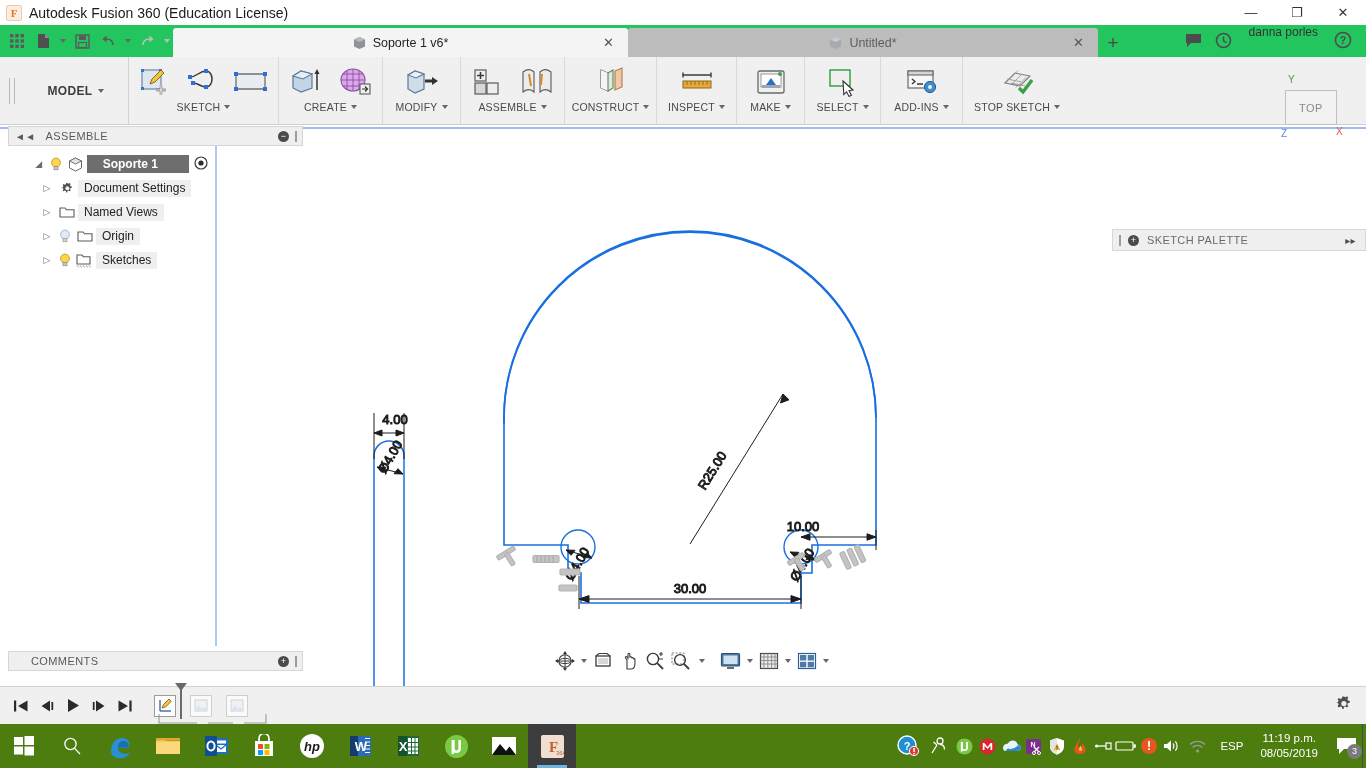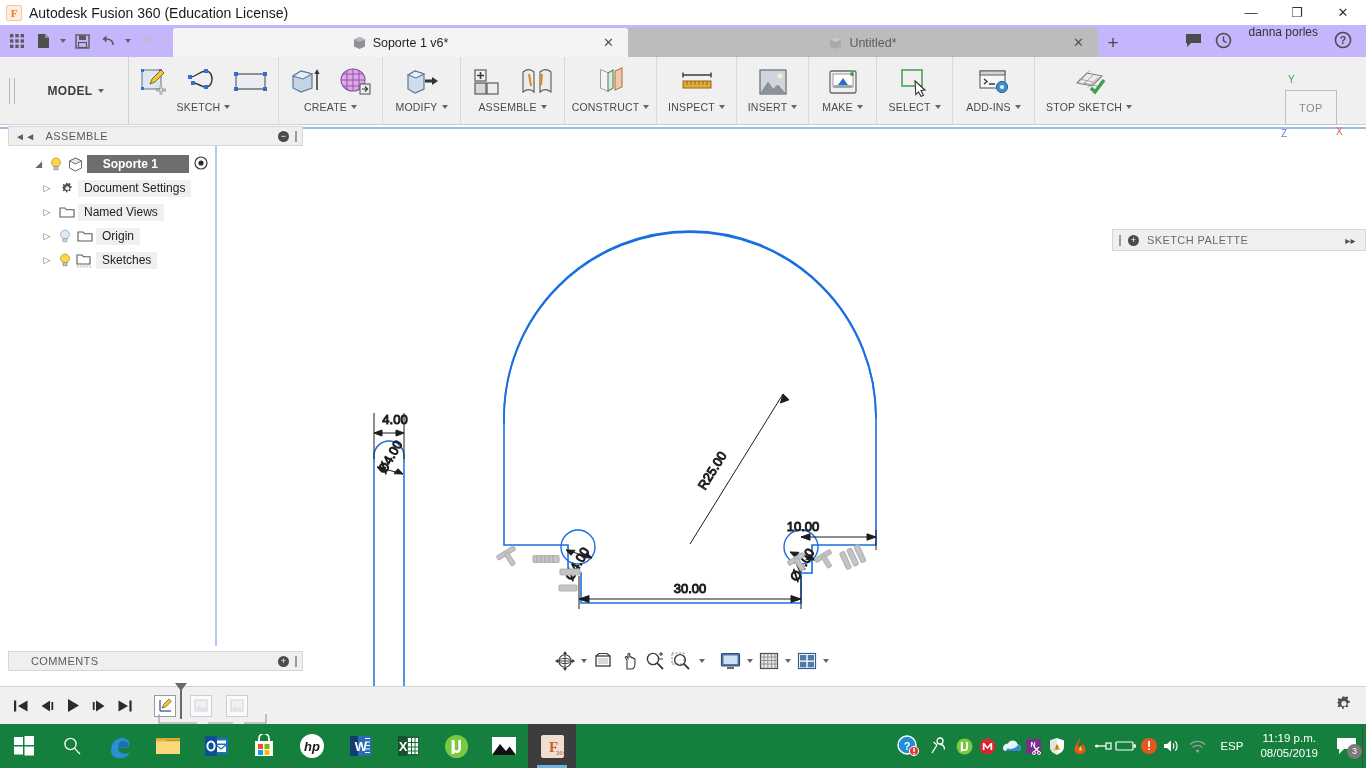--- a/index.html
+++ b/index.html
@@ -25,21 +25,21 @@
     font-family:"Liberation Serif", serif;
   }
   .titlebar .app-title{ font-size:14px; color:#1a1a1a; }
   .winbtns{ position:absolute; right:0; top:0; height:25px; display:flex; }
   .winbtn{ width:46px;height:25px;display:flex;align-items:center;justify-content:center;
            font-size:13px;color:#333;}
 
   
   .tabbar{
     position:absolute; top:25px; left:0; width:1366px; height:32px;
-    background:#c4b5fd;
+    background:#22c55e;
     display:flex; align-items:flex-end;
   }
   .qat{ display:flex; align-items:center; height:32px; padding-left:4px; }
   .qat .qbtn{ width:26px;height:26px;display:flex;align-items:center;justify-content:center;
               color:#555; position:relative;}
   .qat .qbtn.caret{ width:13px; }
   .caret-dn{ width:0;height:0;border-left:3.5px solid transparent;border-right:3.5px solid transparent;
              border-top:4px solid #666; }
   .tabs{ display:flex; align-items:flex-end; height:32px; flex:1 1 auto;}
   .tab{
@@ -144,21 +144,21 @@
     display:flex;align-items:center;
   }
   .tl-btn{ width:26px;height:26px;display:flex;align-items:center;justify-content:center;color:#2b2b2b;}
   .tl-feat{ width:22px;height:22px;border:1px solid #9a9a9a;background:#fff;
             display:flex;align-items:center;justify-content:center;}
   .tl-feat.ghost{ border-color:#cfcfcf; background:#fafafa; }
   .settings-gear{ position:absolute; right:12px; top:7px; }
 
   
   .taskbar{
-    position:absolute;top:724px;left:0;width:1366px;height:44px;background:#15803d;
+    position:absolute;top:724px;left:0;width:1366px;height:44px;background:#4d7c0f;
     display:flex;align-items:center;
   }
   .tb-item{ width:48px;height:44px;display:flex;align-items:center;justify-content:center;position:relative;}
   .tb-item.active{ background:#3d3d3d; }
   .tb-underline{ position:absolute;bottom:0;left:9px;width:30px;height:3px;background:#6fb3e0;}
   .tray{ position:absolute;right:0;top:0;height:44px;display:flex;align-items:center;}
   .tray .ticon{ width:23px;height:44px;display:flex;align-items:center;justify-content:center;}
   .tray .lang{ color:#fff;font-size:11.5px;padding:0 9px;}
   .clock{ color:#fff;font-size:11.5px;text-align:center;line-height:15px;padding:0 8px;}
   .notif{ width:40px;height:44px;display:flex;align-items:center;justify-content:center;position:relative;}
@@ -442,38 +442,20 @@
             </svg>
           </div>
         </div>
       </div>
       <div class="plabel">
         <span>INSPECT</span>
         <span class="caret-dn"></span>
       </div>
     </div>
 
-    <div class="panel" style="width:72px;">
-      <div class="row" style="justify-content:center;">
-        <div class="cmd">
-          <div class="glyph">
-            <svg width="32" height="30" viewBox="0 0 32 30">
-              <rect x="3" y="3" width="26" height="24" fill="#cfd5dc" stroke="#6a6a6a" stroke-width="1.2"></rect>
-              <circle cx="23" cy="9" r="2.6" fill="#f5f0d8"></circle>
-              <path d="M3 27l8-12 6 8 4-5 8 9z" fill="#6f747a"></path>
-              <path d="M3 27l8-12 5 7 4-4 9 9z" fill="#8d9299"></path>
-            </svg>
-          </div>
-        </div>
-      </div>
-      <div class="plabel">
-        <span>INSERT</span>
-        <span class="caret-dn"></span>
-      </div>
-    </div>
 
     <div class="panel" style="width:68px;">
       <div class="row" style="justify-content:center;">
         <div class="cmd">
           <div class="glyph">
             <svg width="32" height="30" viewBox="0 0 32 30">
               <rect x="3" y="4" width="26" height="22" rx="2" fill="#efefef" stroke="#6a6a6a" stroke-width="1.3"></rect>
               <rect x="6" y="7" width="20" height="13" fill="#ffffff" stroke="#9a9a9a" stroke-width="1"></rect>
               <path d="M11 18l5-7 5 7z" fill="#2b6fc4"></path>
               <rect x="7" y="18" width="18" height="3" fill="#9aa6b2"></rect>

